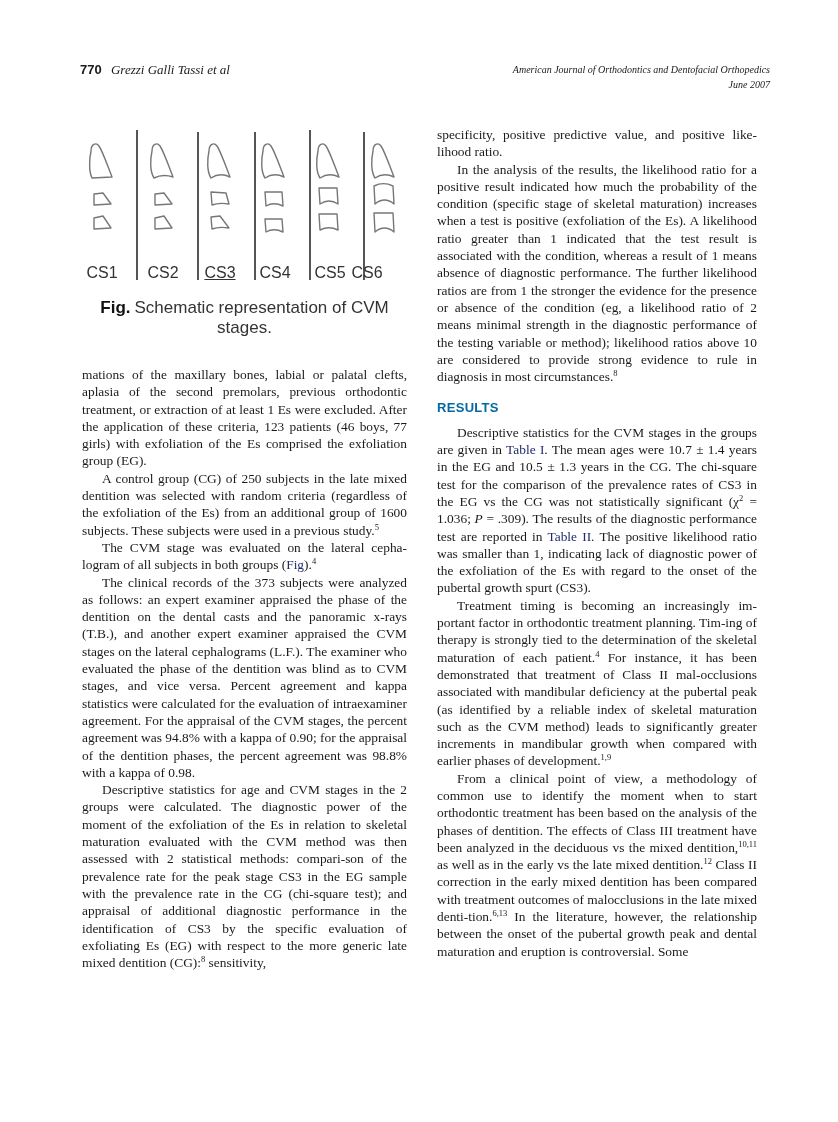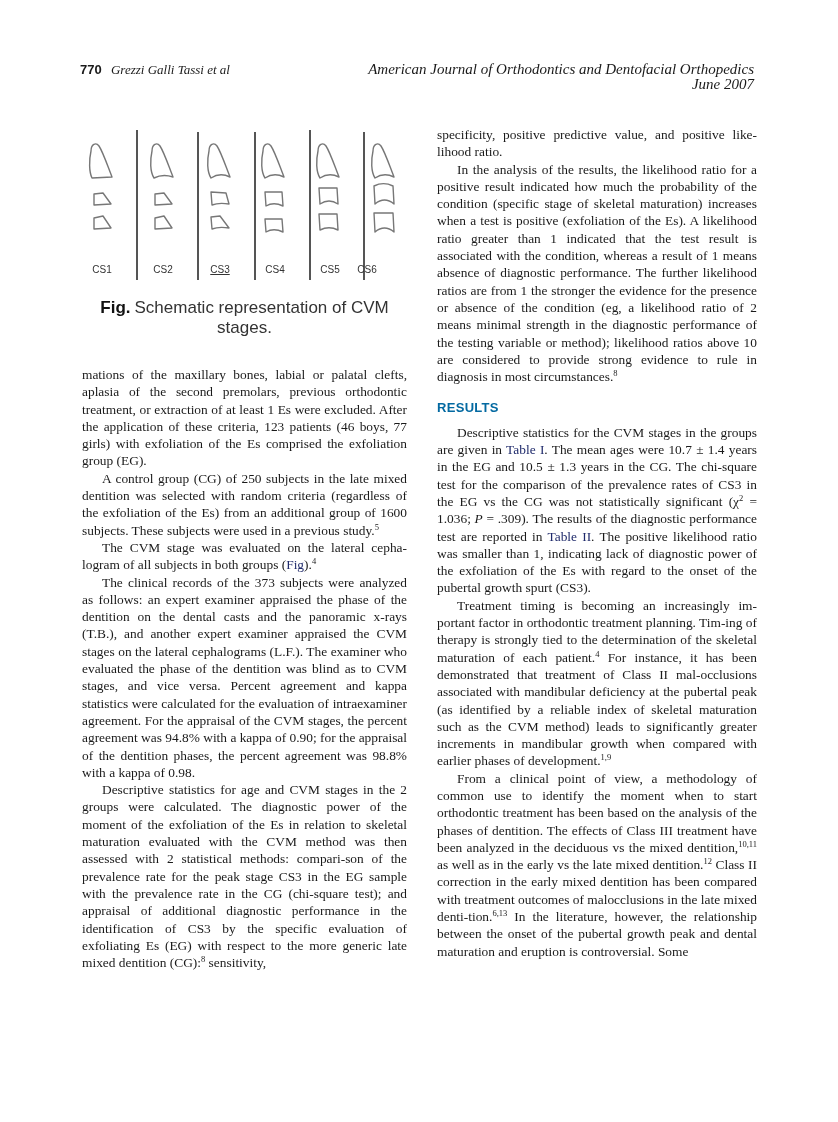--- a/index.html
+++ b/index.html
@@ -2,37 +2,37 @@
 <html><head>
 <meta charset="utf-8">
 <style>
   html, body { margin: 0; padding: 0; background: #ffffff; }
   body { width: 838px; height: 1122px; position: relative; overflow: hidden; color: #1a1a1a; }
   .page { position: absolute; left: 0; top: 0; width: 838px; height: 1122px; }
 
   .running-head-left { position: absolute; left: 80px; top: 62px; font-family: "Liberation Serif", serif; font-size: 13px; }
   .running-head-left .pgnum { font-family: "Liberation Sans", sans-serif; font-weight: bold; font-size: 13px; margin-right: 6px; }
   .running-head-left .authors { font-style: italic; }
-  .running-head-right { position: absolute; right: 84px; top: 62px; text-align: right; font-family: "Liberation Serif", serif; font-style: italic; font-size: 15px; line-height: 15px; }
+  .running-head-right { position: absolute; right: 68px; top: 62px; text-align: right; font-family: "Liberation Serif", serif; font-style: italic; font-size: 10px; line-height: 15px; }
 
   .col { position: absolute; font-family: "Liberation Serif", serif; font-size: 13.4px; line-height: 17.3px; text-align: justify; }
   .col-left { left: 82px; top: 366px; width: 325px; }
   .col-right { left: 437px; top: 126px; width: 320px; }
   .col p { margin: 0; }
   .col p.indent { text-indent: 20px; }
   .col sup { font-size: 8.5px; line-height: 0; }
   .link { color: #1f2a6b; }
   .heading-sub { font-family: "Liberation Sans", sans-serif; font-size: 13px; font-weight: bold; color: #222; margin: 14px 0 6px 0; }
   .heading-main { font-family: "Liberation Sans", sans-serif; font-size: 13px; font-weight: bold; color: #0369a1; letter-spacing: 0.3px; margin: 14px 0 7px 0; }
 
   .figure { position: absolute; left: 82px; top: 122px; width: 325px; height: 200px; }
   .fig-panels { position: absolute; left: 0; top: 0; width: 325px; height: 165px; }
   .fig-caption { position: absolute; left: 0; top: 176px; width: 325px; text-align: center; font-family: "Liberation Sans", sans-serif; font-size: 17px; color: #333; }
   .fig-caption .fig-label { font-weight: bold; color: #111; margin-right: 4px; }
-  .cs-label { position: absolute; top: 142px; font-family: "Liberation Sans", sans-serif; font-size: 10px; color: #333; width: 40px; text-align: center; }
+  .cs-label { position: absolute; top: 142px; font-family: "Liberation Sans", sans-serif; font-size: 16px; color: #333; width: 40px; text-align: center; }
 </style>
 </head>
 <body>
 
 <div class="page">
 
   <div class="running-head-left">
     <span class="pgnum">770</span>
     <span class="authors">Grezzi Galli Tassi et al</span>
   </div>

